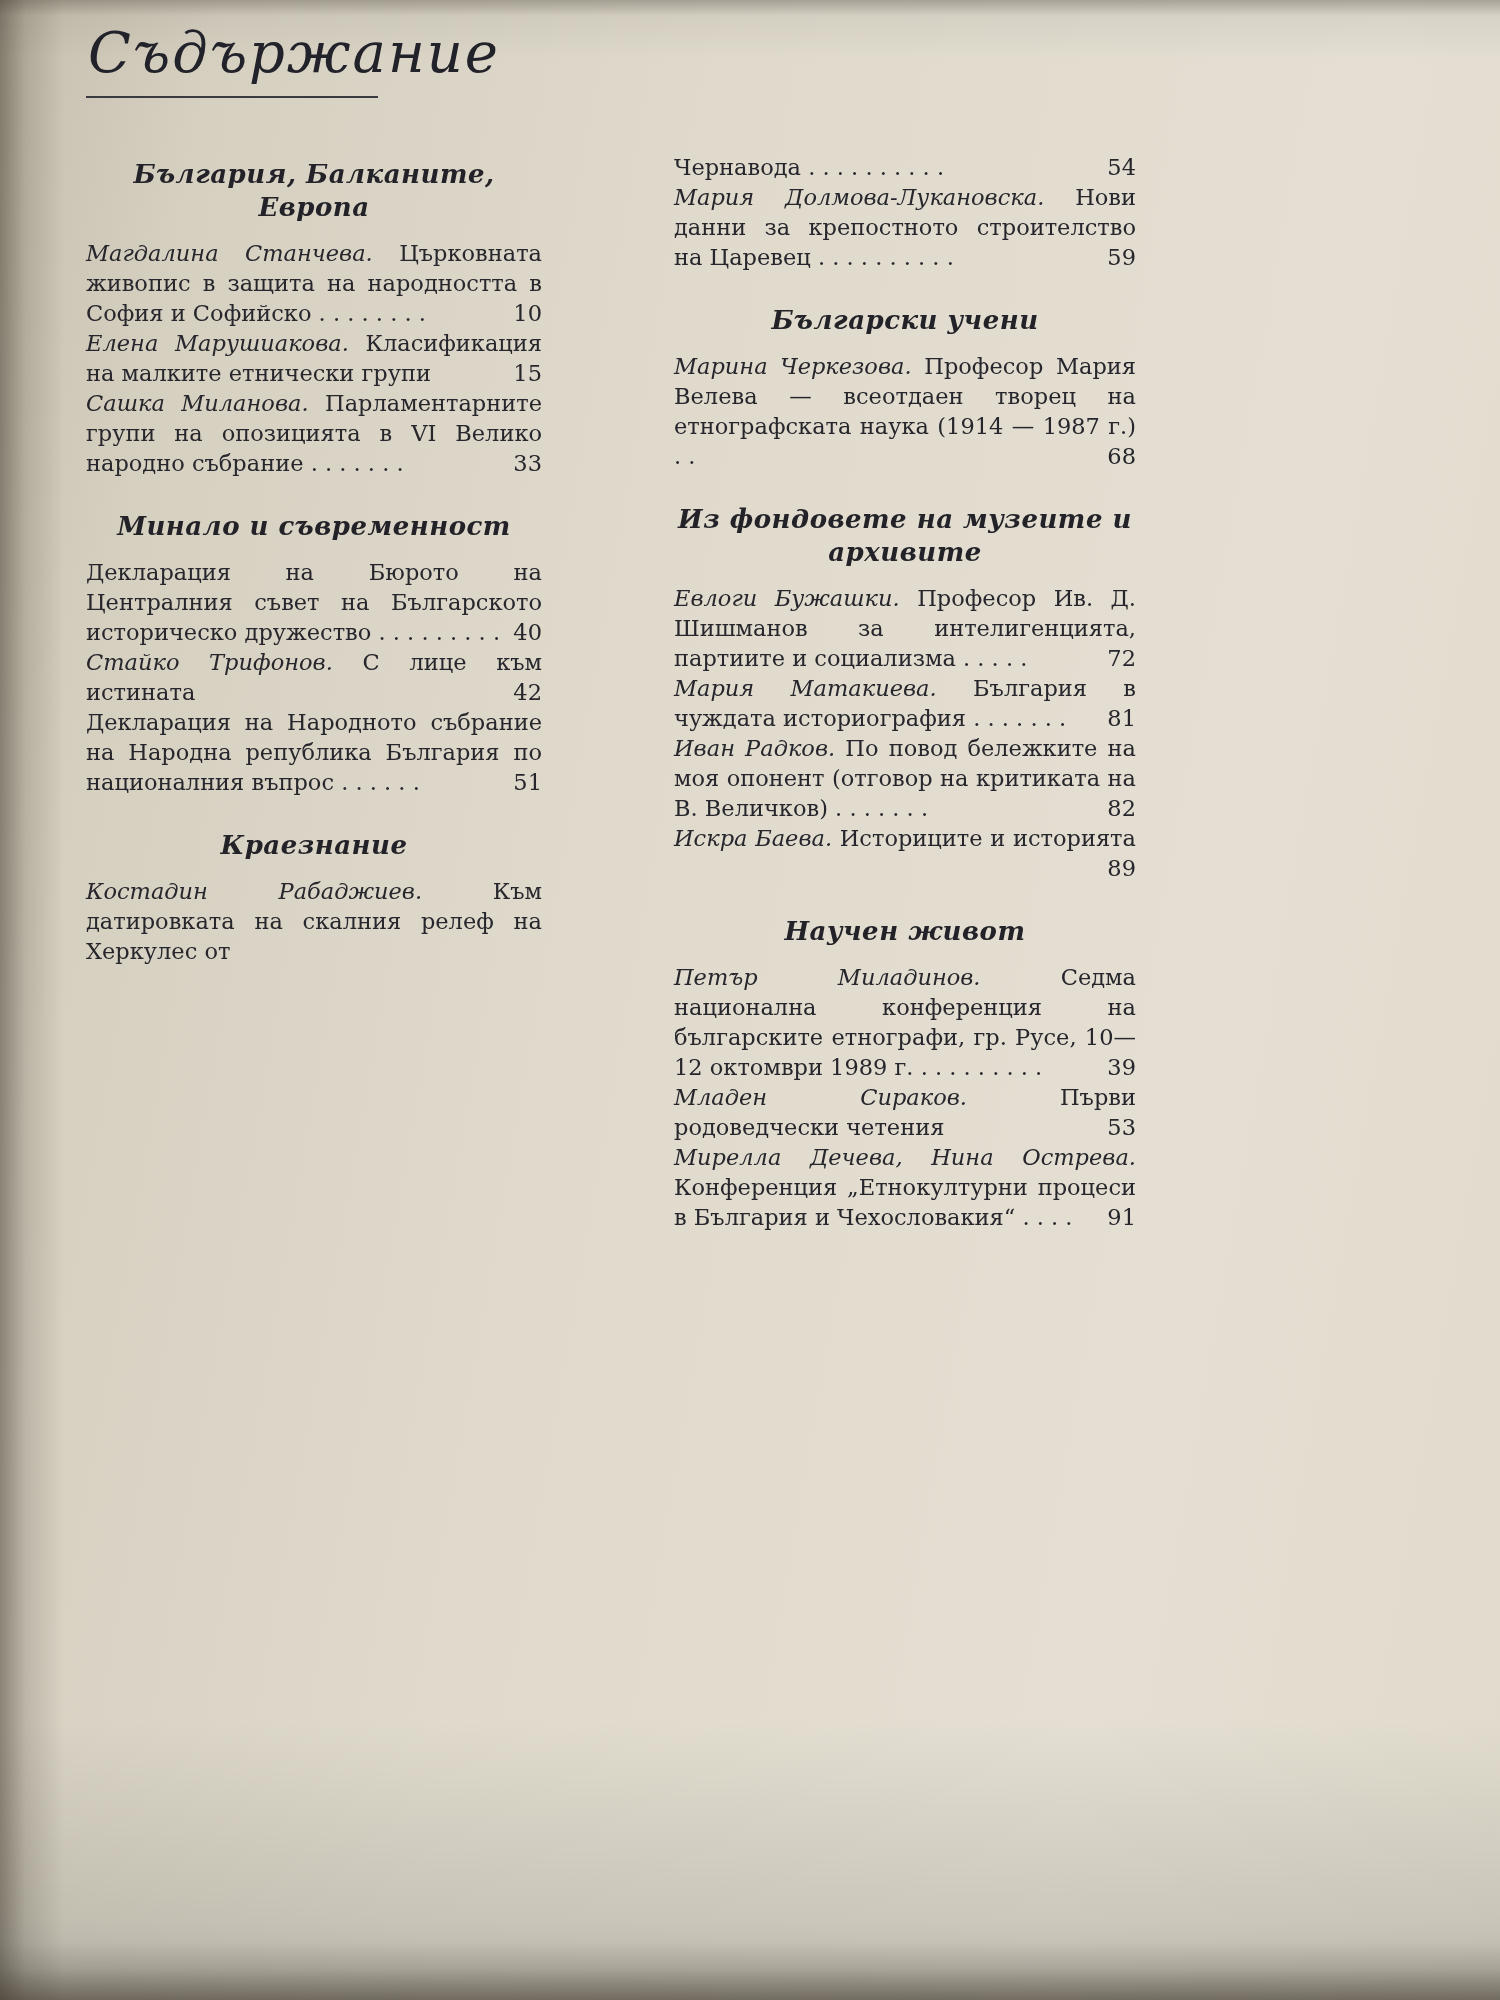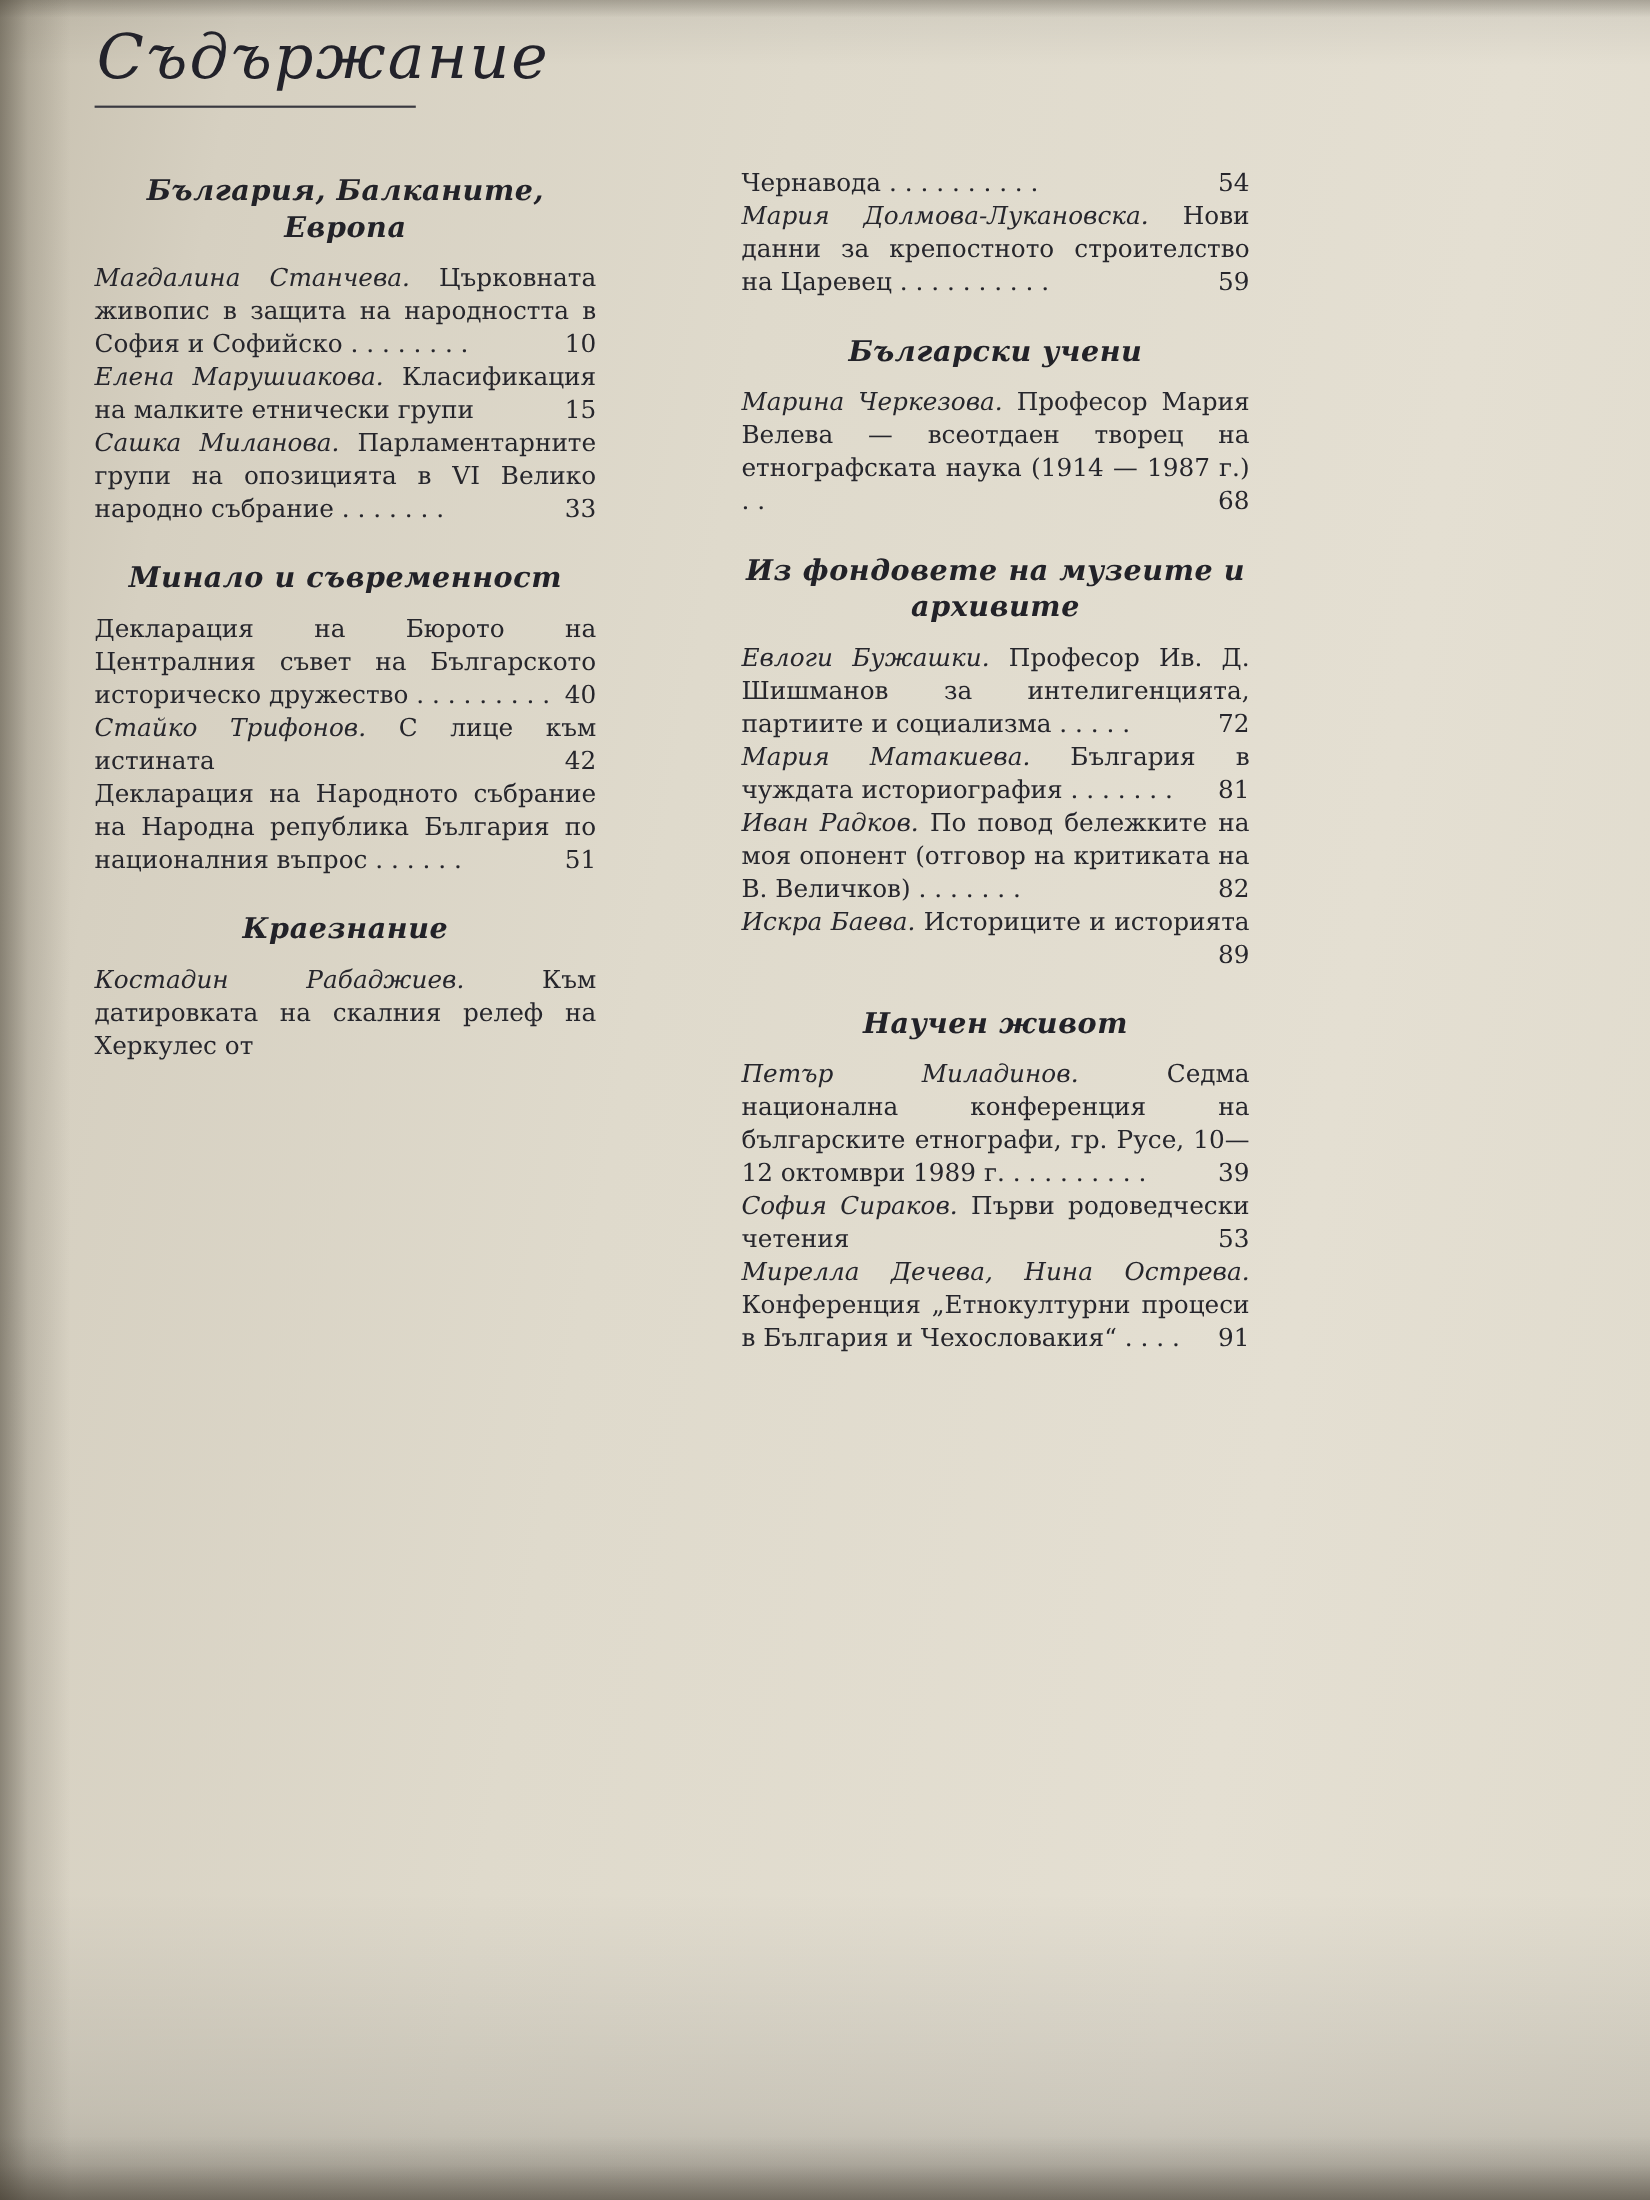--- a/index.html
+++ b/index.html
@@ -85,16 +85,16 @@
       <div class="toc-entry"><span class="author">Мария Долмова-Лукановска.</span> <span>Нови данни за крепостното строителство на Царевец</span> <span>. . . . . . . . . .</span><span class="pagespace"></span><span class="pagenum">59</span></div>
       <div class="toc-heading">Български учени</div>
       <div class="toc-entry"><span class="author">Марина Черкезова.</span> <span>Професор Мария Велева — всеотдаен творец на етнографската наука (1914 — 1987 г.)</span> <span>. .</span><span class="pagespace"></span><span class="pagenum">68</span></div>
       <div class="toc-heading">Из фондовете на музеите и архивите</div>
       <div class="toc-entry"><span class="author">Евлоги Бужашки.</span> <span>Професор Ив. Д. Шишманов за интелигенцията, партиите и социализма</span> <span>. . . . .</span><span class="pagespace"></span><span class="pagenum">72</span></div>
       <div class="toc-entry"><span class="author">Мария Матакиева.</span> <span>България в чуждата историография</span> <span>. . . . . . .</span><span class="pagespace"></span><span class="pagenum">81</span></div>
       <div class="toc-entry"><span class="author">Иван Радков.</span> <span>По повод бележките на моя опонент (отговор на критиката на В. Величков)</span> <span>. . . . . . .</span><span class="pagespace"></span><span class="pagenum">82</span></div>
       <div class="toc-entry"><span class="author">Искра Баева.</span> <span>Историците и историята</span><span class="pagespace"></span><span class="pagenum">89</span></div>
       <div class="toc-heading">Научен живот</div>
       <div class="toc-entry"><span class="author">Петър Миладинов.</span> <span>Седма национална конференция на българските етнографи, гр. Русе, 10—12 октомври 1989 г.</span> <span>. . . . . . . . .</span><span class="pagespace"></span><span class="pagenum">39</span></div>
-      <div class="toc-entry"><span class="author">София Сираков.</span> <span>Първи родоведчески четения</span><span class="pagespace"></span><span class="pagenum">53</span></div>
+      <div class="toc-entry"><span class="author">Младен Сираков.</span> <span>Първи родоведчески четения</span><span class="pagespace"></span><span class="pagenum">53</span></div>
       <div class="toc-entry"><span class="author">Мирелла Дечева, Нина Острева.</span> <span>Конференция „Етнокултурни процеси в България и Чехословакия“</span> <span>. . . .</span><span class="pagespace"></span><span class="pagenum">91</span></div>
     </div>
 </div>
 
 </body></html>

